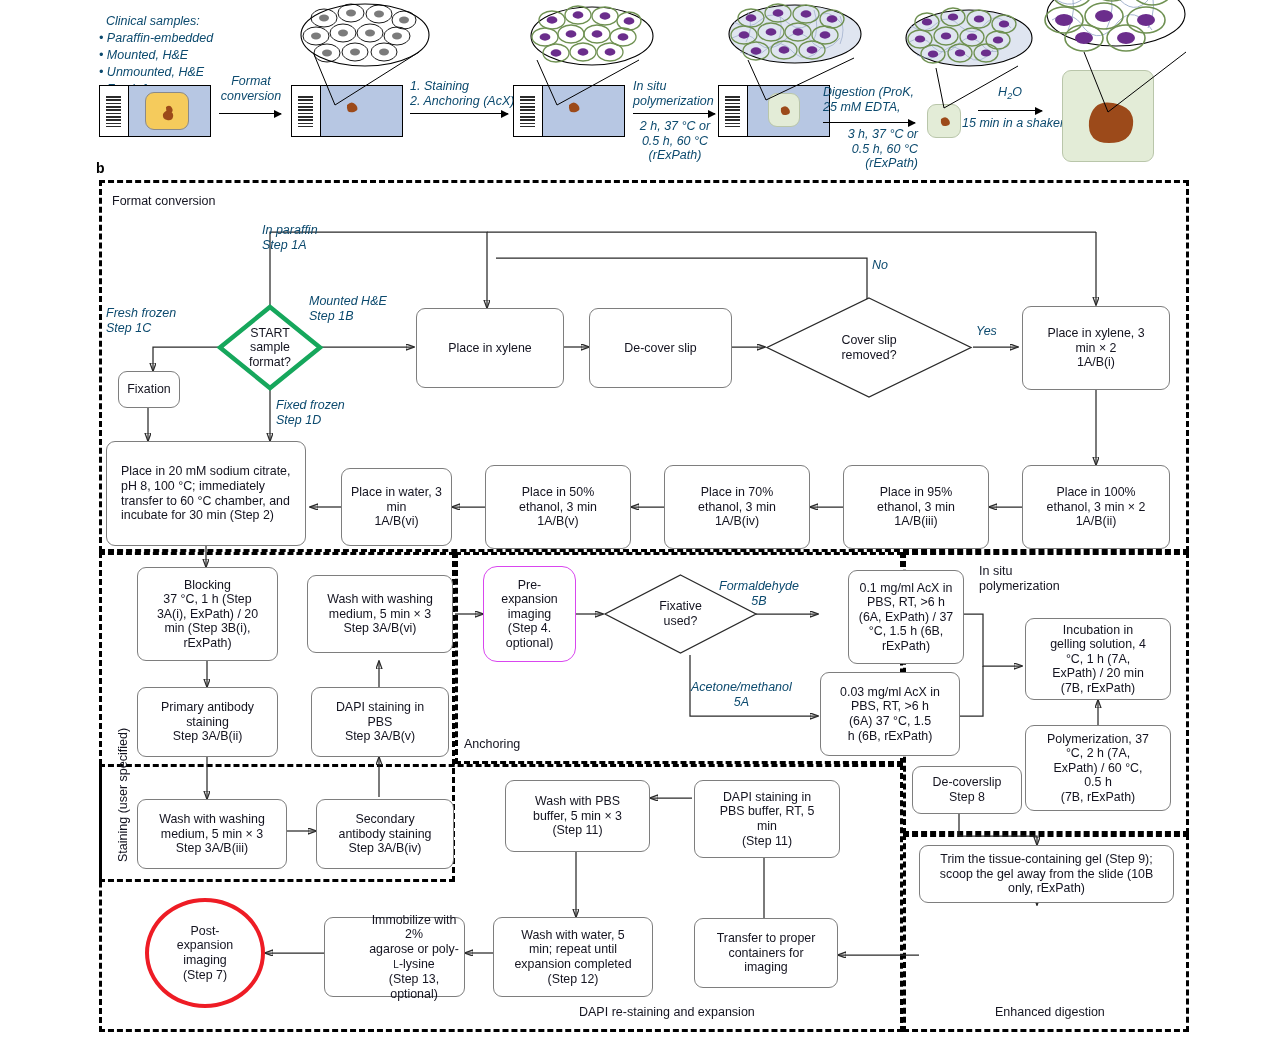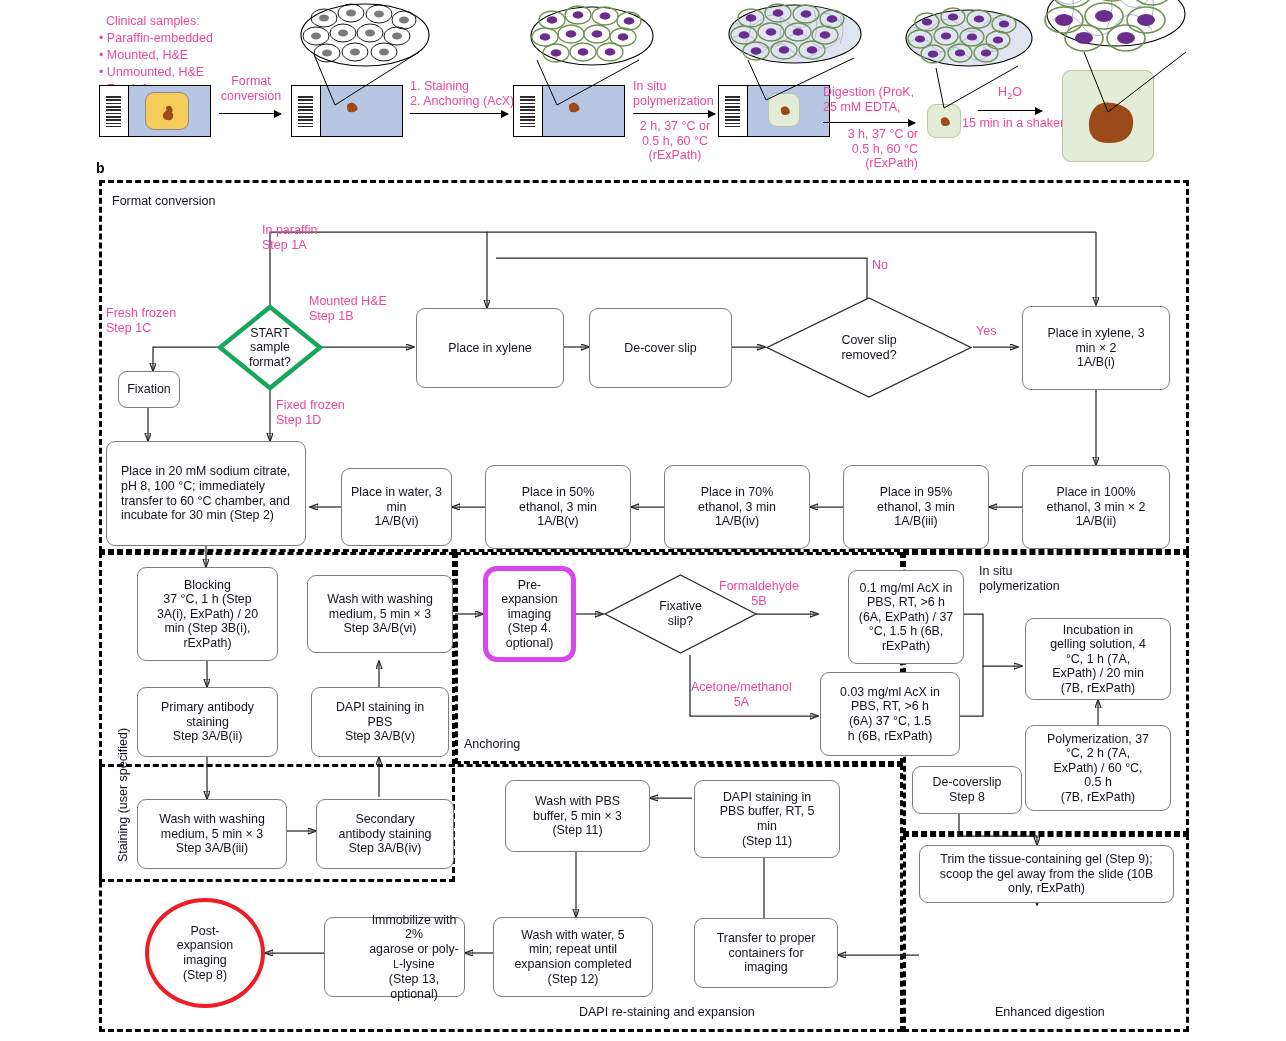--- a/index.html
+++ b/index.html
@@ -10,21 +10,21 @@
   #fig {
     position: relative;
     width: 1286px;
     height: 1041px;
     background: #ffffff;
     overflow: hidden;
   }
 
   
   .abs { position:absolute; }
-  .txt { position:absolute; font-size:12.5px; line-height:14.5px; color:#ec4899; white-space:pre; }
+  .txt { position:absolute; font-size:12.5px; line-height:14.5px; color:#0c4a6e; white-space:pre;font-style:italic; }
   .txt.c { text-align:center; }
 
   
   .slide {
     position:absolute;
     border:1.2px solid #000;
     background:#b7c7e3;
     display:flex;
     align-items:stretch;
   }
@@ -91,21 +91,21 @@
     background:#ffffff;
     display:flex; align-items:center; justify-content:center;
     text-align:center;
     font-size:12.4px;
     line-height:14.6px;
     color:#13131f;
     padding:2px 4px;
     white-space:pre-line;
   }
   .node.optional {
-    border:5px solid #d946ef;
+    border:1px solid #d946ef;
     border-radius:14px;
   }
   .circle-node {
     position:absolute;
     border:4px solid #ee1c25;
     border-radius:50%;
     display:flex; align-items:center; justify-content:center;
     text-align:center;
     font-size:12.4px; line-height:14.6px;
     background:#fff;
@@ -589,21 +589,21 @@
 expansion
 imaging
 (Step 4.
 optional)</div>
 
   <div class="diamond-wrap" style="left:603px;top:573px;width:155px;height:82px;">
     <svg width="155" height="82">
       <polygon points="77.5,2 153,41 77.5,80 2,41" fill="#ffffff" stroke="#2a2a2a" stroke-width="1.3"></polygon>
     </svg>
     <div class="diamond-text">Fixative
-slip?</div>
+used?</div>
   </div>
 
   <div class="node" style="left:848px;top:570px;width:116px;height:94px;">0.1 mg/ml AcX in
 PBS, RT, &gt;6 h
 (6A, ExPath) / 37
 °C, 1.5 h (6B,
 rExPath)</div>
   <div class="node" style="left:820px;top:672px;width:140px;height:84px;">0.03 mg/ml AcX in
 PBS, RT, &gt;6 h
 (6A) 37 °C, 1.5
@@ -638,15 +638,15 @@
 (Step 11)</div>
   <div class="node" style="left:493px;top:917px;width:160px;height:80px;">Wash with water, 5
 min; repeat until
 expansion completed
 (Step 12)</div>
   <div class="node" style="left:324px;top:917px;width:141px;height:80px;padding-left:43px;"><span style="display:block;">Immobilize with 2%<br>agarose or poly-<br><span class="smallcap">L</span>-lysine<br>(Step 13, optional)</span></div>
 
   <div class="circle-node" style="left:145px;top:898px;width:120px;height:110px;">Post-
 expansion
 imaging
-(Step 8)</div>
+(Step 7)</div>
 
 </div>
 
 </body></html>

